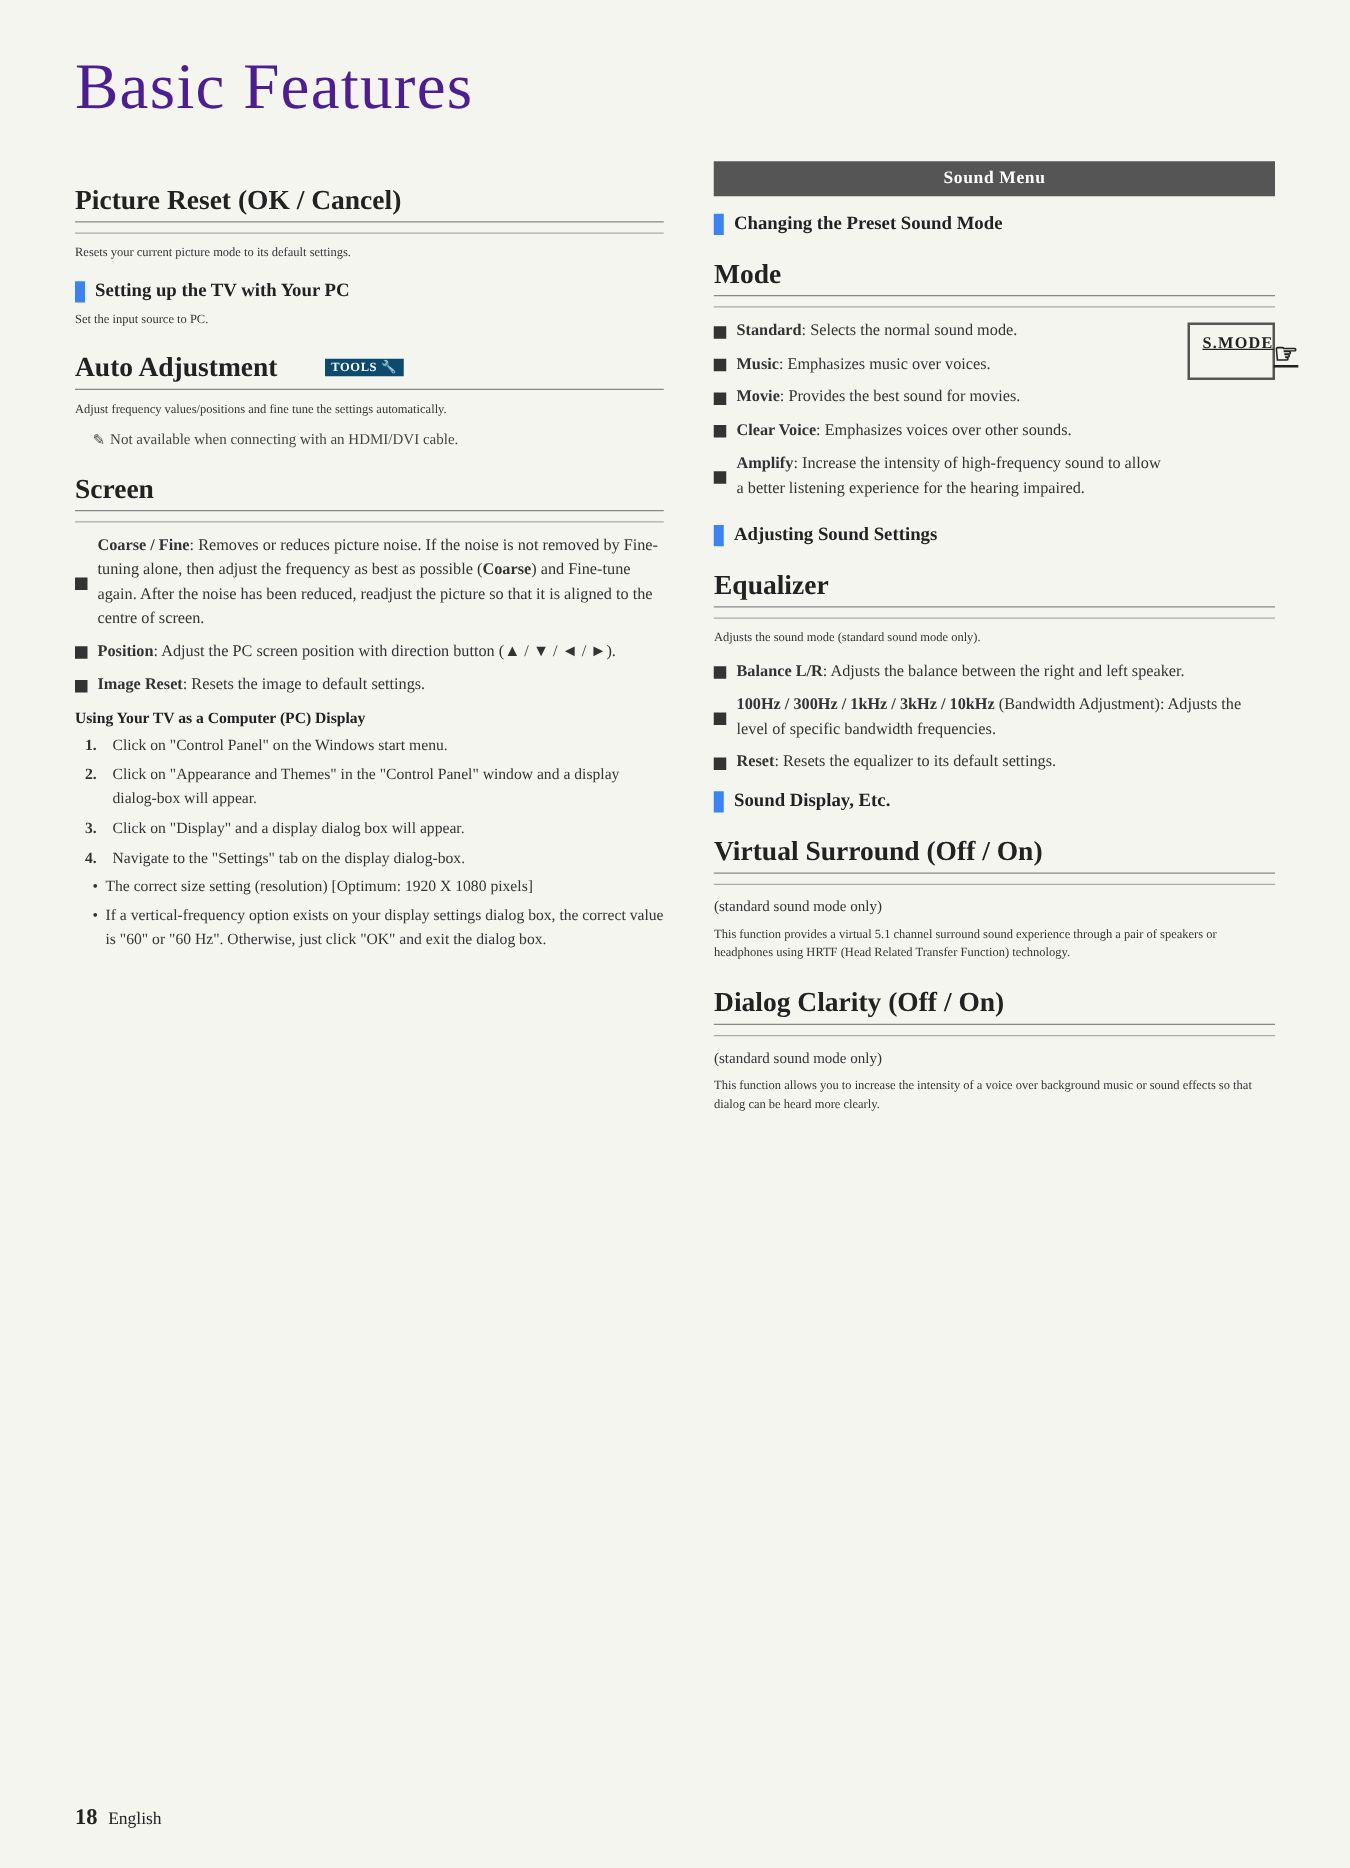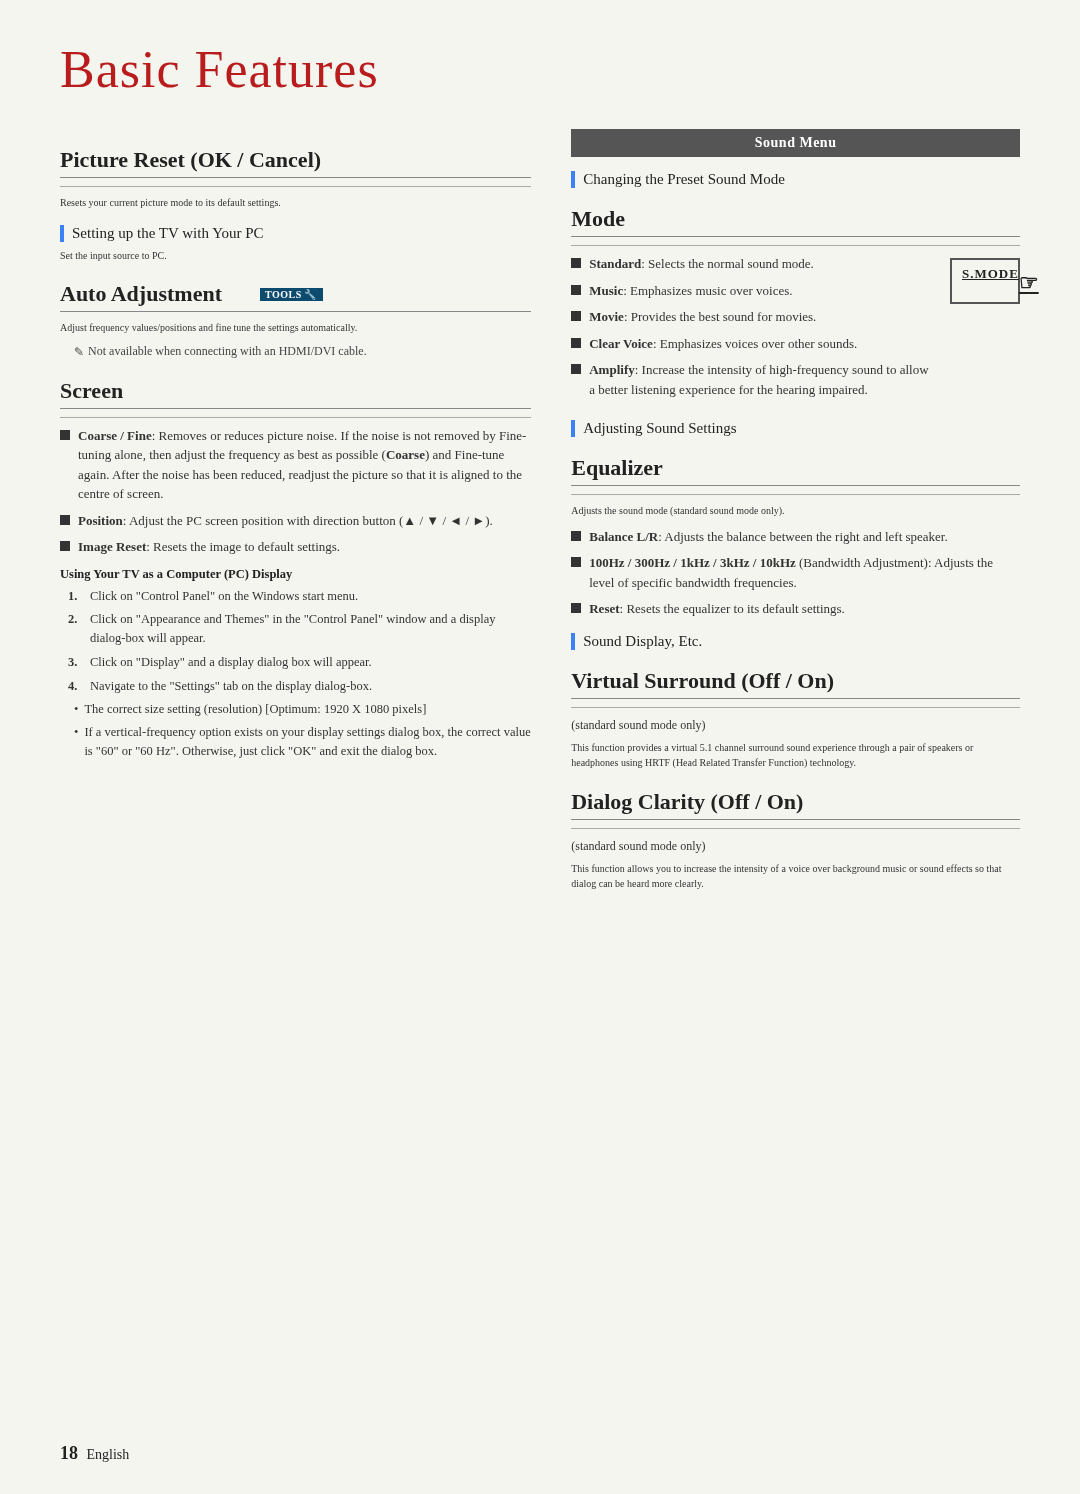--- a/index.html
+++ b/index.html
@@ -14,21 +14,21 @@
     .page {
       width: 1080px;
       min-height: 1494px;
       background: #f5f5f0;
       padding: 40px 60px 60px 60px;
       position: relative;
     }
     .page-title {
       font-size: 52px;
       font-weight: 300;
-      color: #b91c1c;
+      color: #4c1d95;
       margin-bottom: 30px;
       letter-spacing: 1px;
     }
     .two-column {
       display: flex;
       gap: 40px;
       width: 100%;
     }
     .left-col {
       flex: 1.05;
@@ -43,23 +43,23 @@
       font-size: 22px;
       font-weight: 700;
       color: #222;
       border-bottom: 1.5px solid #888;
       padding-bottom: 4px;
       margin-bottom: 8px;
       margin-top: 18px;
     }
     .section-title-bar {
       font-size: 15px;
-      font-weight: 400;
-      color: #222;
-      border-left: 4px solid #3b82f6;
+      font-weight: 700;
+      color: #222;
+      border-left: 8px solid #3b82f6;
       padding-left: 8px;
       margin-bottom: 6px;
       margin-top: 14px;
     }
     .body-text {
       font-size: 10px;
       line-height: 1.55;
       color: #333;
       margin-bottom: 8px;
     }
@@ -78,21 +78,21 @@
       align-items: flex-start;
       gap: 4px;
     }
     .note-icon {
       font-size: 12px;
       flex-shrink: 0;
       margin-top: 1px;
     }
     .bullet-item {
       display: flex;
-      align-items: flex-start;
+      align-items: center;
       gap: 8px;
       margin-bottom: 7px;
       font-size: 13px;
       line-height: 1.5;
       color: #333;
     }
     .bullet-square {
       flex-shrink: 0;
       width: 10px;
       height: 10px;

